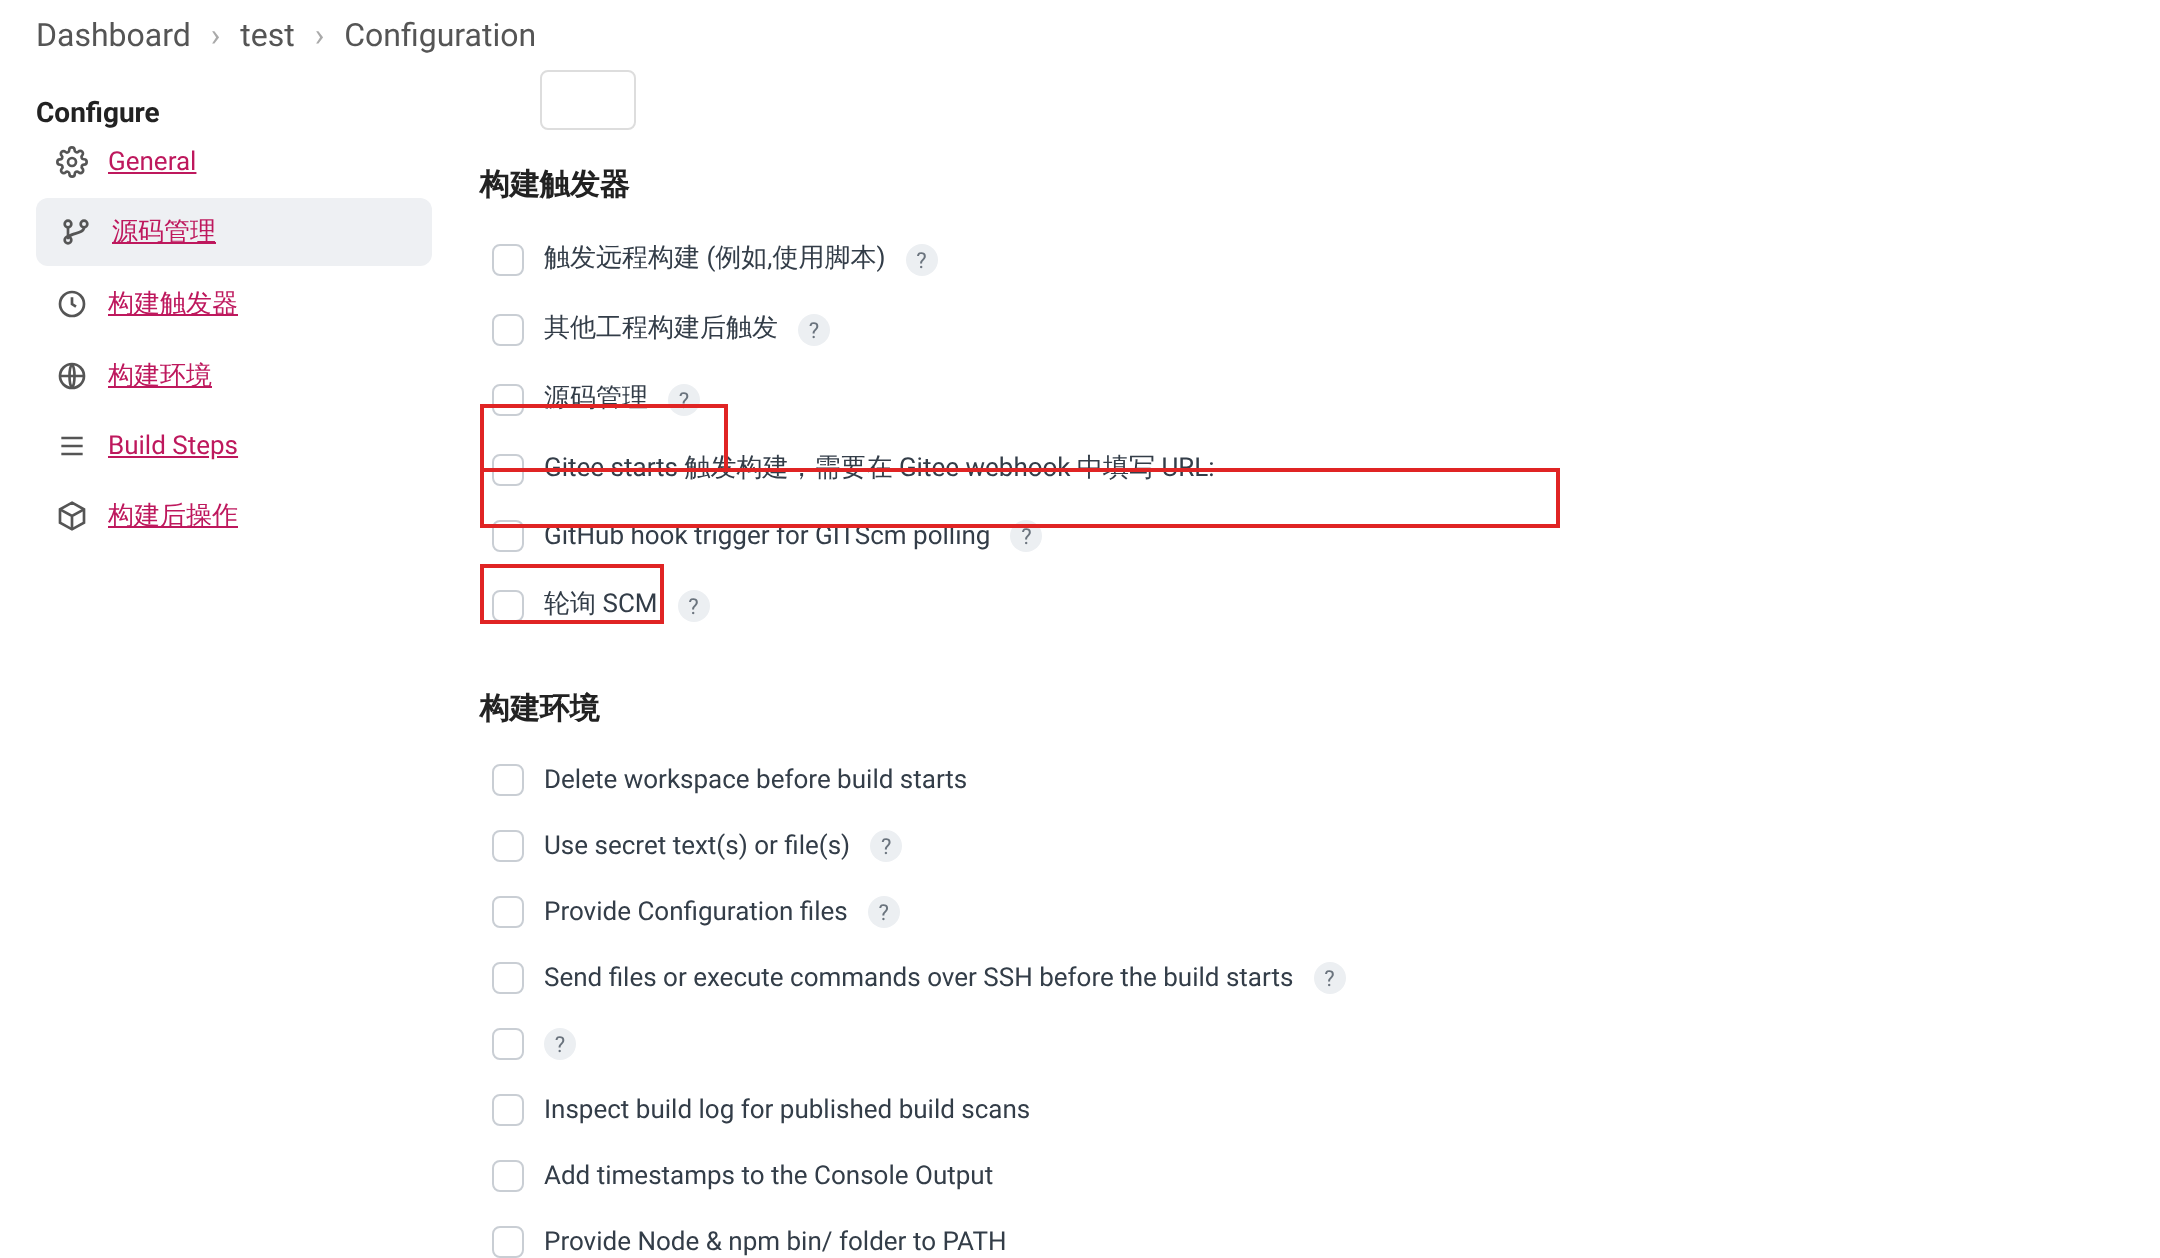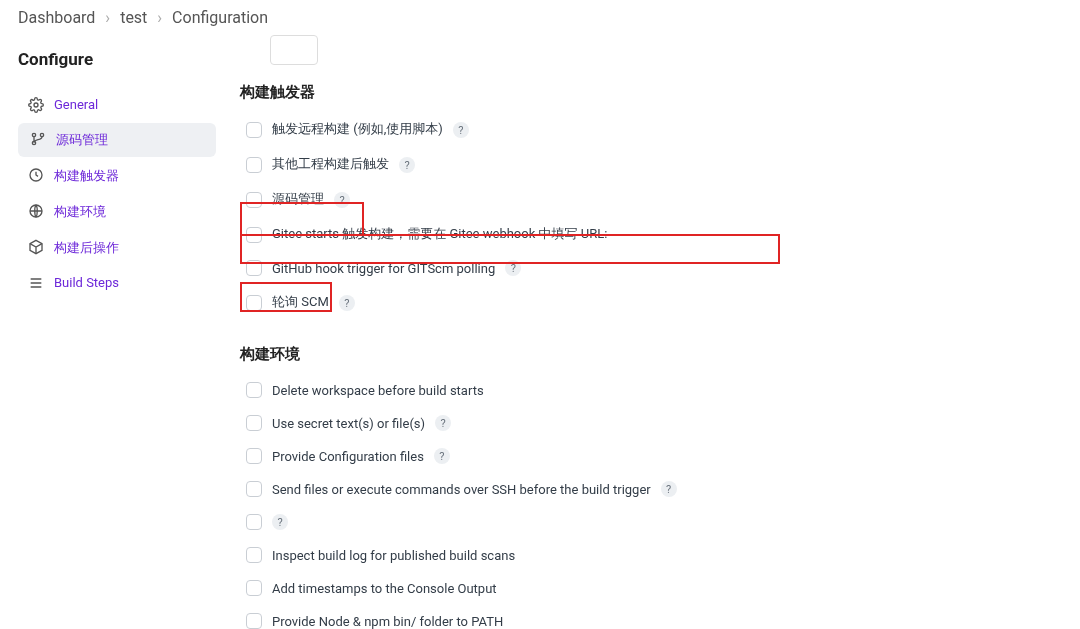--- a/index.html
+++ b/index.html
@@ -28,34 +28,35 @@
     .layout {
       display: flex;
       height: calc(100% - 32px);
     }
     .sidebar {
       width: 230px;
       flex-shrink: 0;
       padding: 14px 14px 0 18px;
     }
     .sidebar h1 {
-      font-size: 17px;
+      font-size: 14px;
       font-weight: 700;
-      margin-bottom: 20px;
       color: #222;
     }
     .side-item {
       display: flex;
+      align-items: center;
       gap: 10px;
       padding: 8px 10px;
       border-radius: 6px;
       font-size: 13px;
-      color: #6d28d9;
+      color: #be185d;
       cursor: pointer;
       margin-bottom: 2px;
+      text-decoration: underline;
     }
     .side-item.active {
       background: #eef0f3;
       padding-left: 12px;
     }
     .side-item .ico {
       width: 16px;
       height: 16px;
       color: #555;
       display: inline-flex;
@@ -185,34 +186,34 @@
             <circle cx="12" cy="12" r="9"></circle>
             <path d="M3 12h18M12 3c2.5 3 2.5 15 0 18M12 3c-2.5 3-2.5 15 0 18"></path>
           </svg>
       </span>
       <span>构建环境</span>
     </div>
 
     <div class="side-item">
       <span class="ico">
         <svg viewBox="0 0 24 24" fill="none" stroke="currentColor" stroke-width="2">
+            <path d="M4 6h16M4 12h16M4 18h16"></path>
+          </svg>
+      </span>
+      <span>Build Steps</span>
+    </div>
+
+    <div class="side-item">
+      <span class="ico">
+        <svg viewBox="0 0 24 24" fill="none" stroke="currentColor" stroke-width="2">
             <path d="M12 2l9 5v10l-9 5-9-5V7l9-5z"></path>
             <path d="M3 7l9 5 9-5M12 12v10"></path>
           </svg>
       </span>
       <span>构建后操作</span>
-    </div>
-
-    <div class="side-item">
-      <span class="ico">
-        <svg viewBox="0 0 24 24" fill="none" stroke="currentColor" stroke-width="2">
-            <path d="M4 6h16M4 12h16M4 18h16"></path>
-          </svg>
-      </span>
-      <span>Build Steps</span>
     </div>
   </aside>
 
   <main class="main">
     <div class="top-placeholder"></div>
 
     <div class="main-inner">
       <h2 class="section-title">构建触发器</h2>
 
       <div class="option">
@@ -262,21 +263,21 @@
       <span>Use secret text(s) or file(s)</span>
       <span class="help">?</span>
     </div>
     <div class="option">
       <input type="checkbox" style="">
       <span>Provide Configuration files</span>
       <span class="help">?</span>
     </div>
     <div class="option">
       <input type="checkbox" style="">
-      <span>Send files or execute commands over SSH before the build trigger</span>
+      <span>Send files or execute commands over SSH before the build starts</span>
       <span class="help">?</span>
     </div>
     <div class="option">
       <input type="checkbox" style="">
       <span class="help">?</span>
     </div>
     <div class="option">
       <input type="checkbox" style="">
       <span>Inspect build log for published build scans</span>
     </div>

